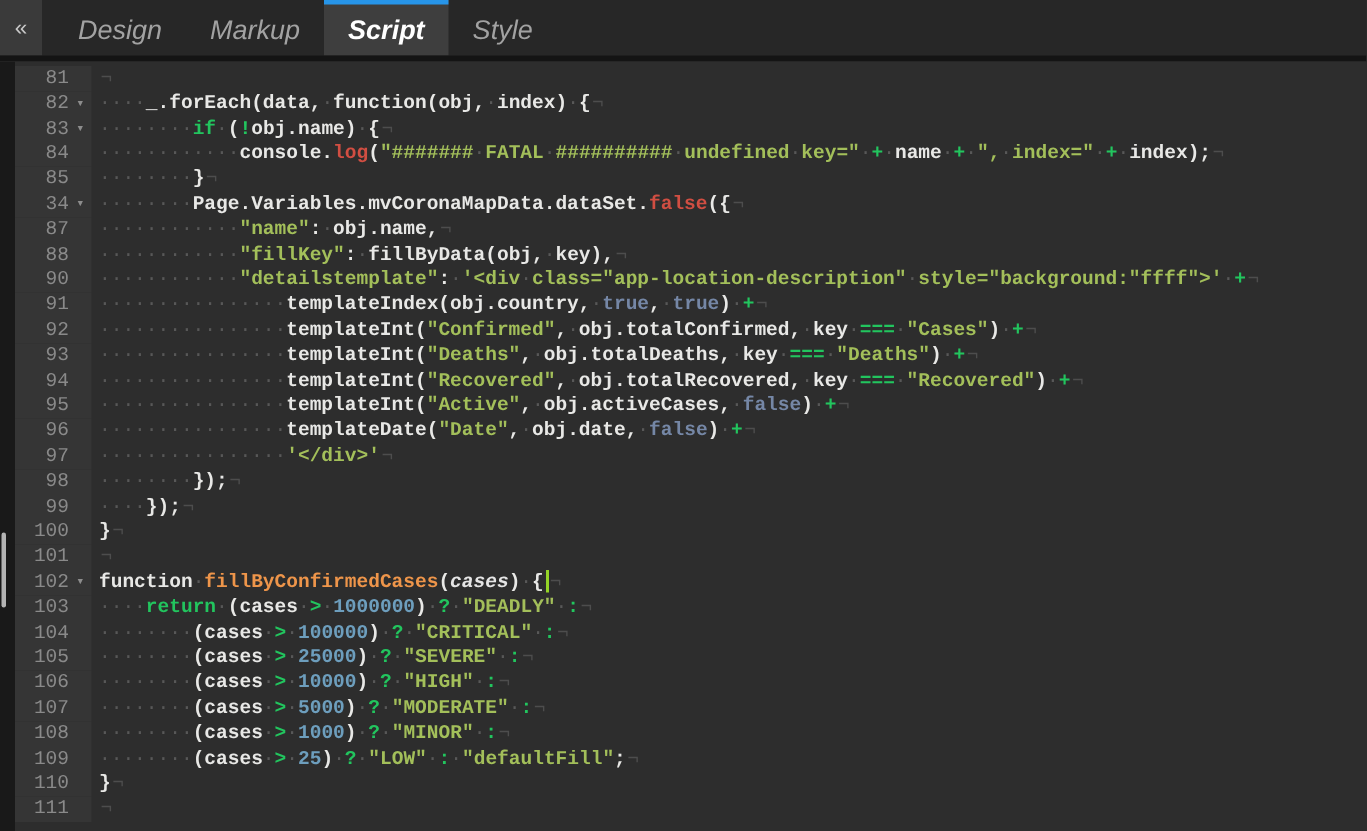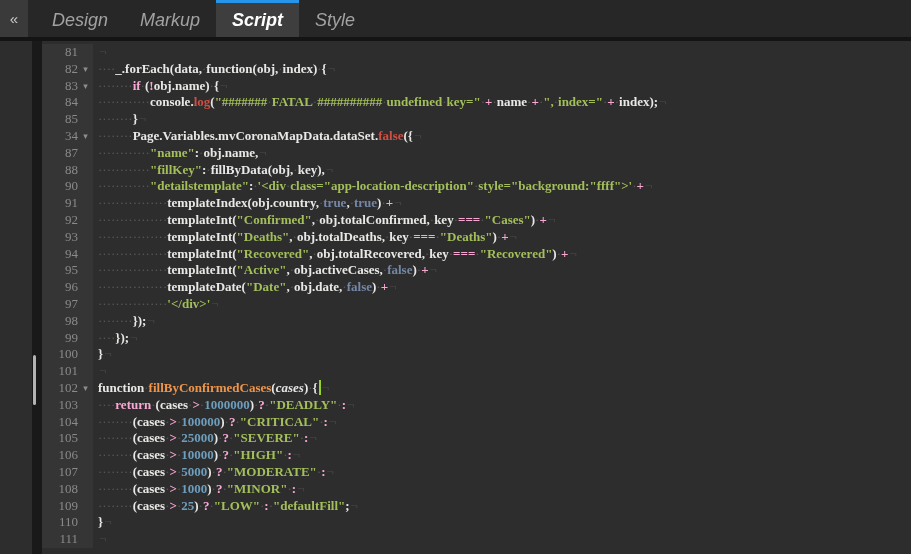--- a/index.html
+++ b/index.html
@@ -9,32 +9,32 @@
   
   .tabbar{position:absolute;top:0;left:0;right:0;height:37px;background:#272727;display:flex;align-items:stretch;}
   .collapse-btn{width:28px;height:37px;background:#3a3a3a;color:#c9c9c9;display:flex;align-items:center;justify-content:center;font-size:15px;cursor:pointer;}
   .tabs{display:flex;margin-left:8px;}
   .tab{padding:0 16px;display:flex;align-items:center;color:#a2a2a2;font-size:18px;border-top:3px solid transparent;cursor:pointer;font-style:italic;}
   .tab.active{background:#3e3e3e;color:#ffffff;border-top:3px solid #2795e9;font-weight:bold;}
   .bar-sep{position:absolute;top:37px;left:0;right:0;height:4px;background:#141414;}
 
   
   .editor{position:absolute;top:41px;left:0;right:0;bottom:0;background:#2d2d2d;overflow:hidden;
-          font-family:Liberation Serif, serif;font-size:13px;line-height:16.8px;margin-left:32px;}
+          font-family:Liberation Mono, monospace;font-size:13px;line-height:16.8px;}
   .leftstrip{position:absolute;top:0;left:0;width:10px;height:100%;background:#191919;}
   .vthumb{position:absolute;left:1px;top:314px;width:3px;height:50px;background:#b3b3b3;border-radius:2px;}
   .lines{position:absolute;top:0;left:10px;right:0;bottom:-40px;padding-top:3px;}
   .line{display:flex;height:16.8px;white-space:pre;}
   .gut{width:36px;flex:0 0 36px;text-align:right;color:#8a8a8a;background:#353535;}
   .fold{width:15px;flex:0 0 15px;background:#353535;color:#8d8d8d;font-size:9px;text-align:center;line-height:16.8px;}
   .code{padding-left:5px;color:#e8e8e6;font-weight:600;}
 
   
   .t-p{color:#e8e8e6;}
-  .t-k{color:#f9a8d4;}
+  .t-k{color:#22c55e;}
   .t-s{color:#a3bf5a;}
   .t-nm{color:#6d9ebd;}
   .t-t{color:#7587a6;}
   .t-m{color:#d14e42;}
   .t-d{color:#ee954a;text-align:right;}
   .t-i{color:#e5e5e5;font-style:italic;}
   .ws{color:#585858;font-weight:400;}
   .eol{color:#4d4d4d;font-weight:400;padding-left:1px;}
   .caret{display:inline-block;width:2px;height:15px;background:#95d427;vertical-align:text-bottom;margin-left:1px;}
 </style>

